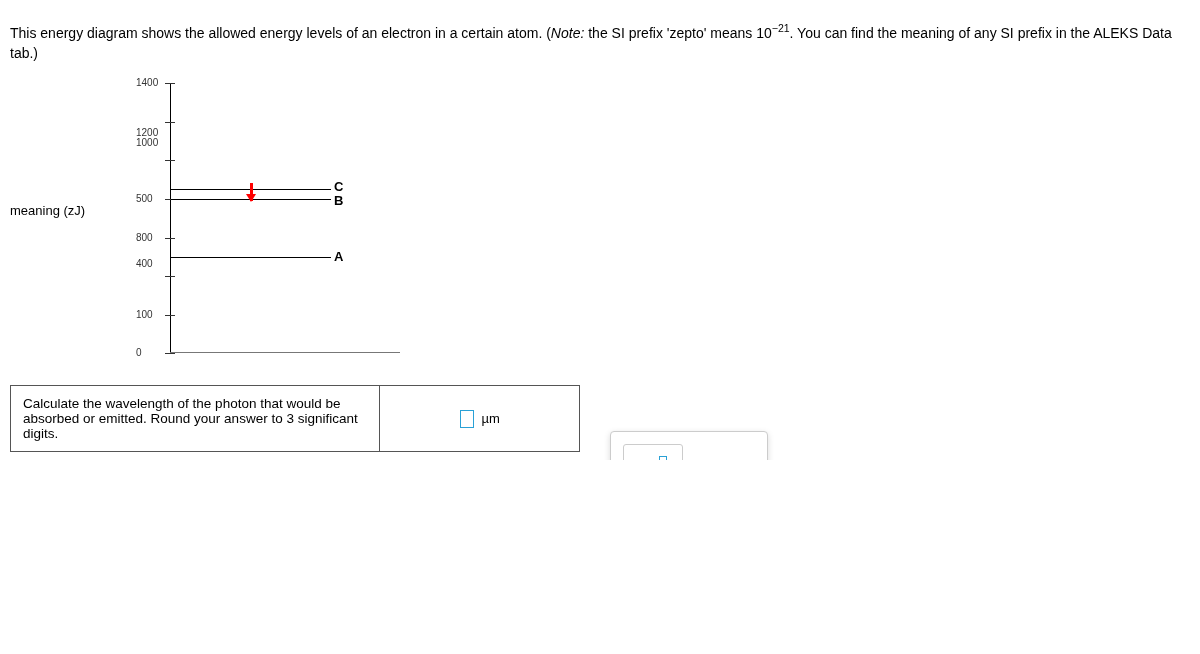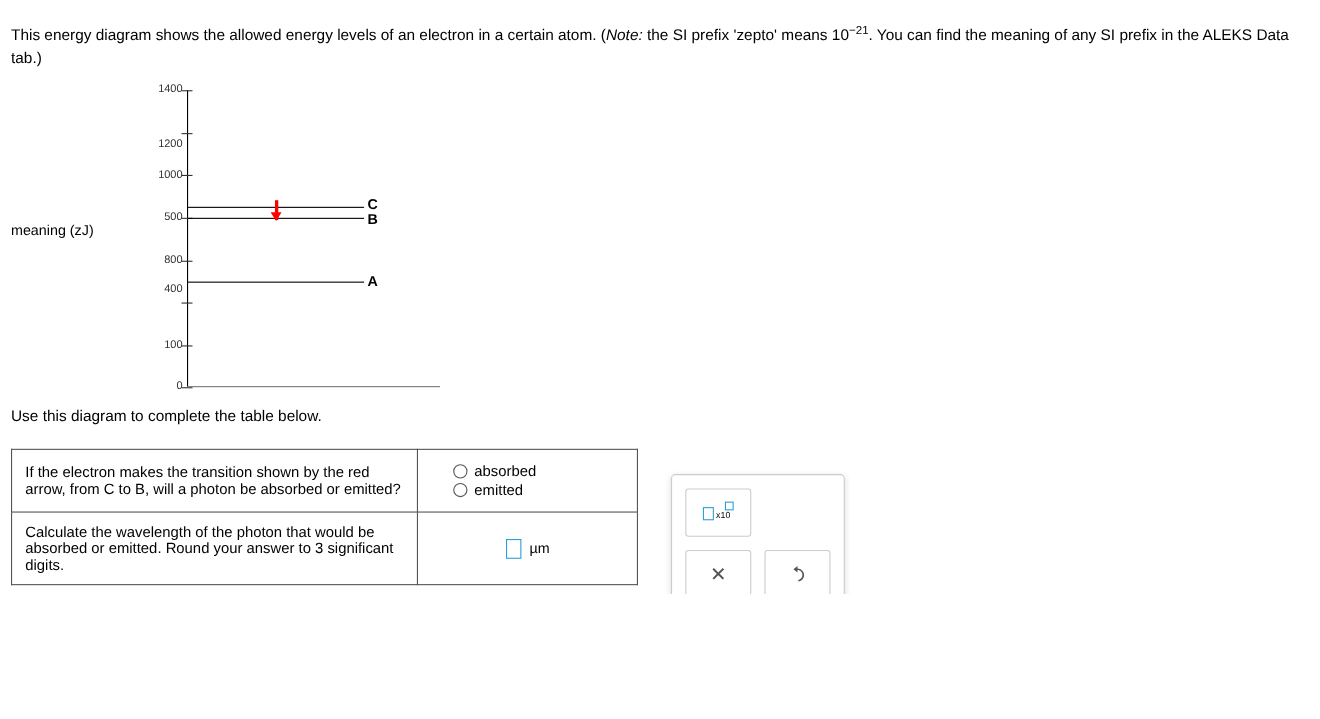--- a/index.html
+++ b/index.html
@@ -26,21 +26,21 @@
   .ylabel {
     position: absolute;
     left: 0; top: 130px;
     font-size: 13px;
   }
   .tick {
     position: absolute;
     right: 244px;
     font-size: 10px;
     color: #333;
-    text-align: right;
+    text-align: left;
     width: 30px;
   }
   .axis {
     position: absolute;
     left: 160px; top: 10px; bottom: 10px;
     width: 1px;
     background: #000;
   }
   .ticmark {
     position: absolute;
@@ -183,21 +183,21 @@
   </div>
 
   <div class="diagram-wrap">
     <div class="ylabel">meaning (zJ)</div>
     <div class="axis"></div>
 
     <div class="tick" style="top:4px">1400</div>
     <div class="ticmark" style="top:10px"></div>
     <div class="tick" style="top:54px">1200</div>
     <div class="ticmark" style="top:48.6px"></div>
-    <div class="tick" style="top:82px">1000</div>
+    <div class="tick" style="top:64px">1000</div>
     <div class="ticmark" style="top:87.1px"></div>
     <div class="tick" style="top:119.7px">500</div>
     <div class="ticmark" style="top:125.7px"></div>
     <div class="tick" style="top:158.3px">800</div>
     <div class="ticmark" style="top:164.3px"></div>
     <div class="tick" style="top:185px">400</div>
     <div class="ticmark" style="top:202.9px"></div>
     <div class="tick" style="top:235.4px">100</div>
     <div class="ticmark" style="top:241.4px"></div>
     <div class="tick" style="top:274px">0</div>
@@ -215,37 +215,23 @@
       <div class="level" style="top:173.6px"></div>
       <div class="levlabel" style="top:166px; left:163px">A</div>
 
       <div class="arrow" style="left:80px; top:100px; height:18px;">
         <div class="shaft"></div>
         <div class="head"></div>
       </div>
     </div>
   </div>
 
-  <div class="subheading">Use this diagram to complete the table below.</div>
 
   <table class="qtable">
     <tbody>
-    <tr>
-      <td class="qcell">If the electron makes the transition shown by the red arrow, from C to B, will a photon be absorbed or emitted?</td>
-      <td class="acell" style="text-align:left">
-        <div class="radio-row">
-          <span class="radio-circle"></span>
-          <span>absorbed</span>
-        </div>
-        <div class="radio-row">
-          <span class="radio-circle"></span>
-          <span>emitted</span>
-        </div>
-      </td>
-    </tr>
     <tr>
       <td class="qcell">Calculate the wavelength of the photon that would be absorbed or emitted. Round your answer to 3 significant digits.</td>
       <td class="acell">
         <span class="numbox"></span>
         <span class="unit">µm</span>
       </td>
     </tr>
   </tbody>
     </table>
 

